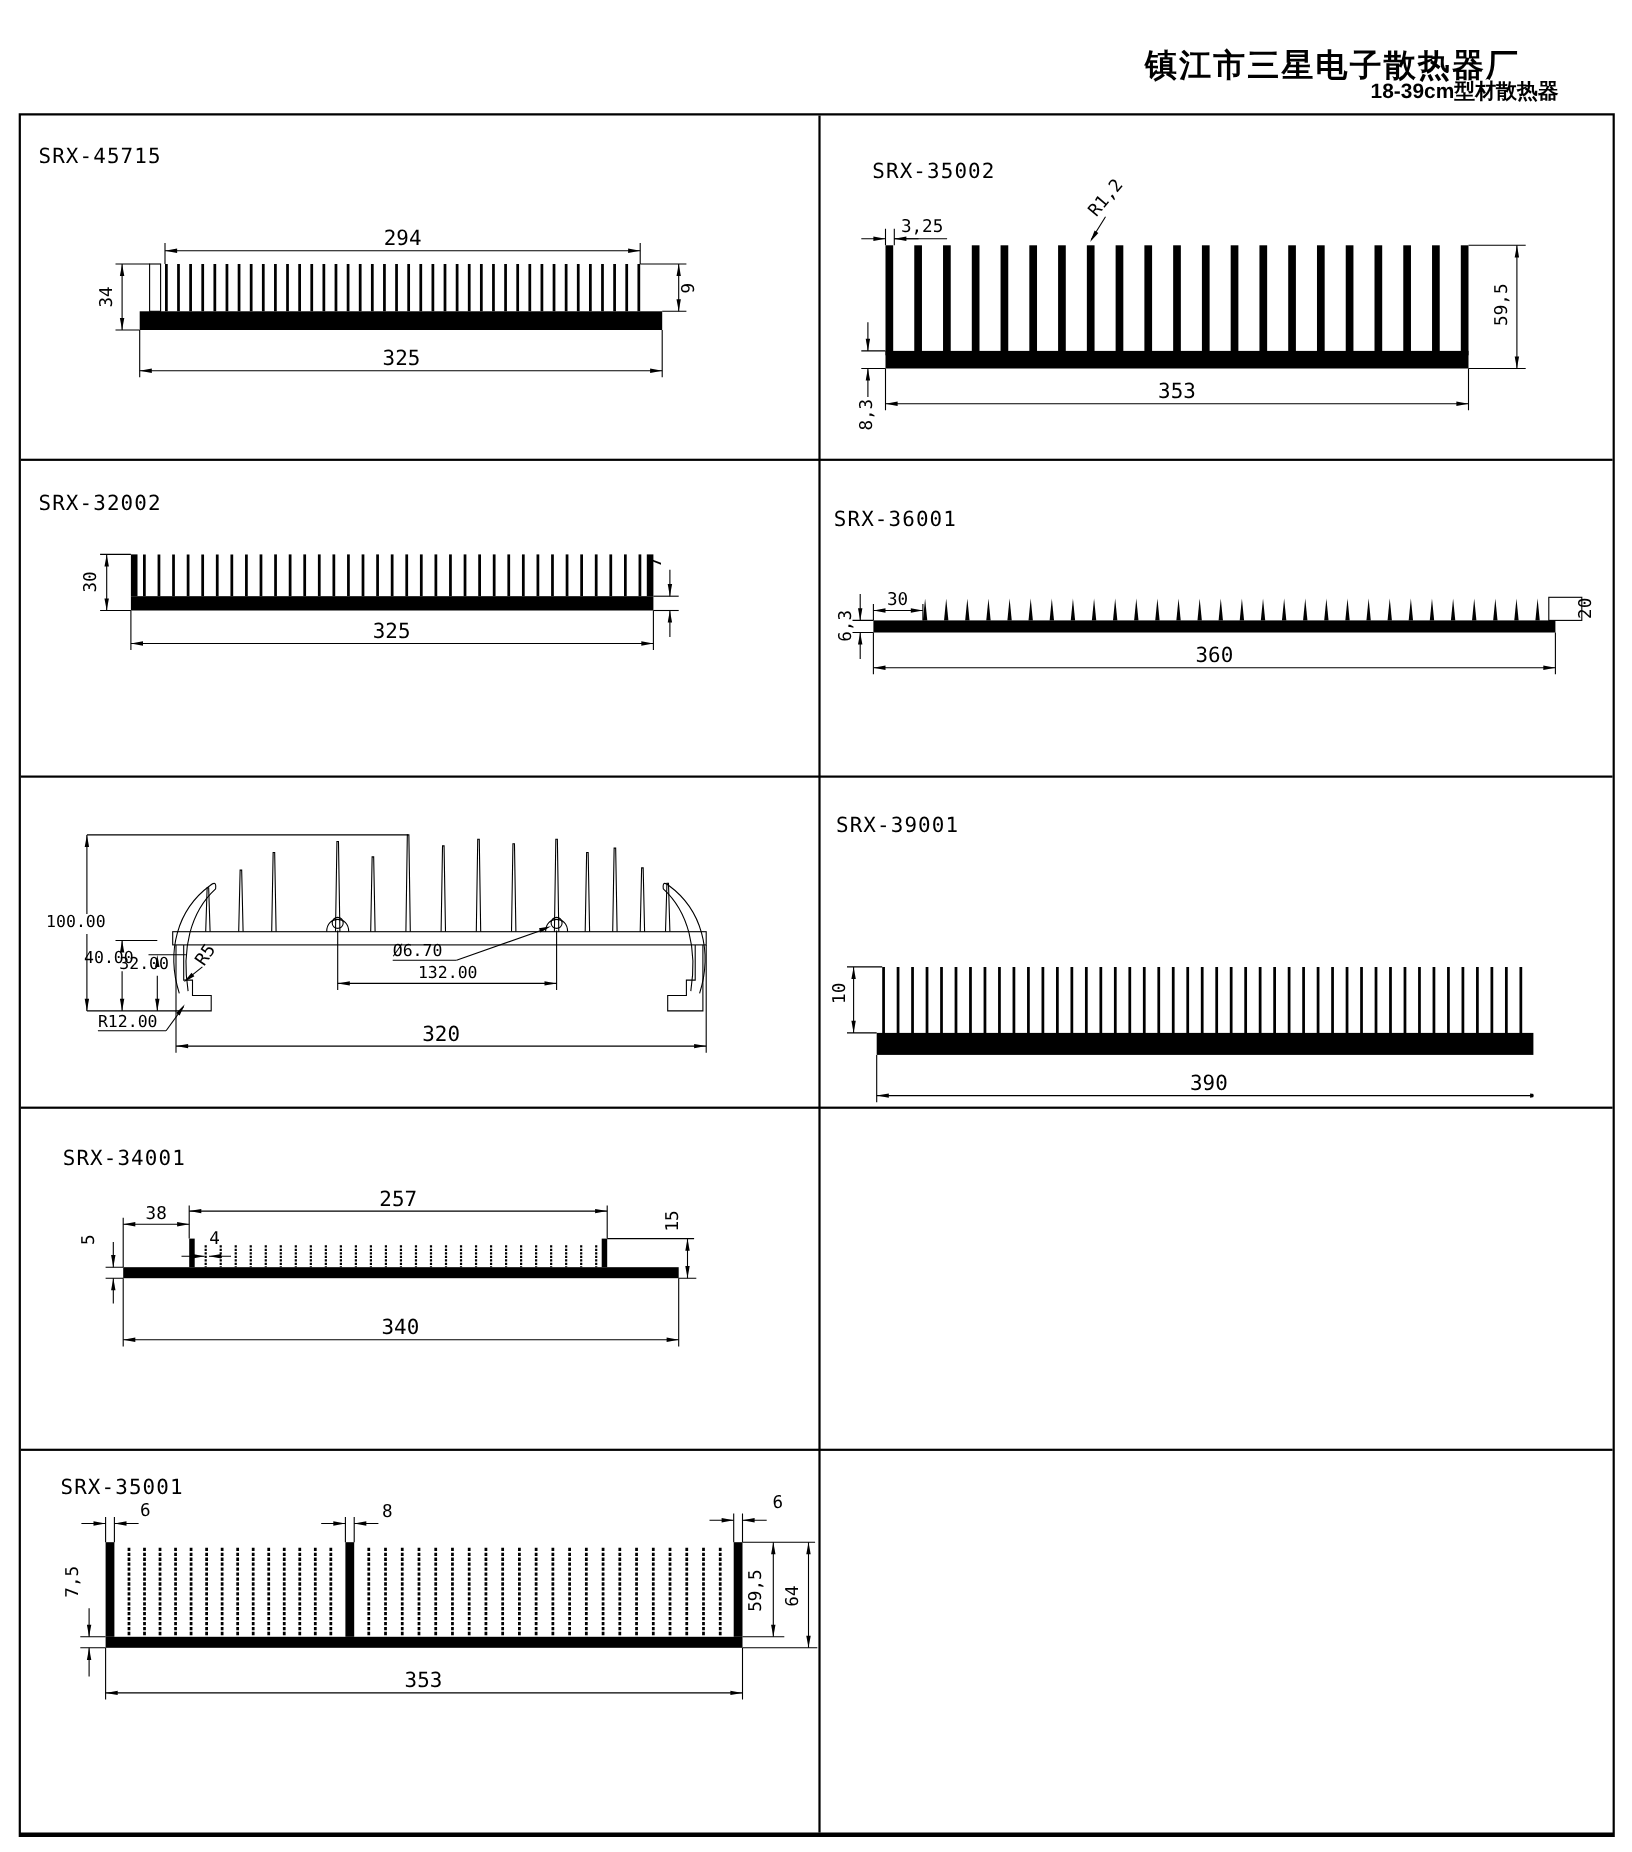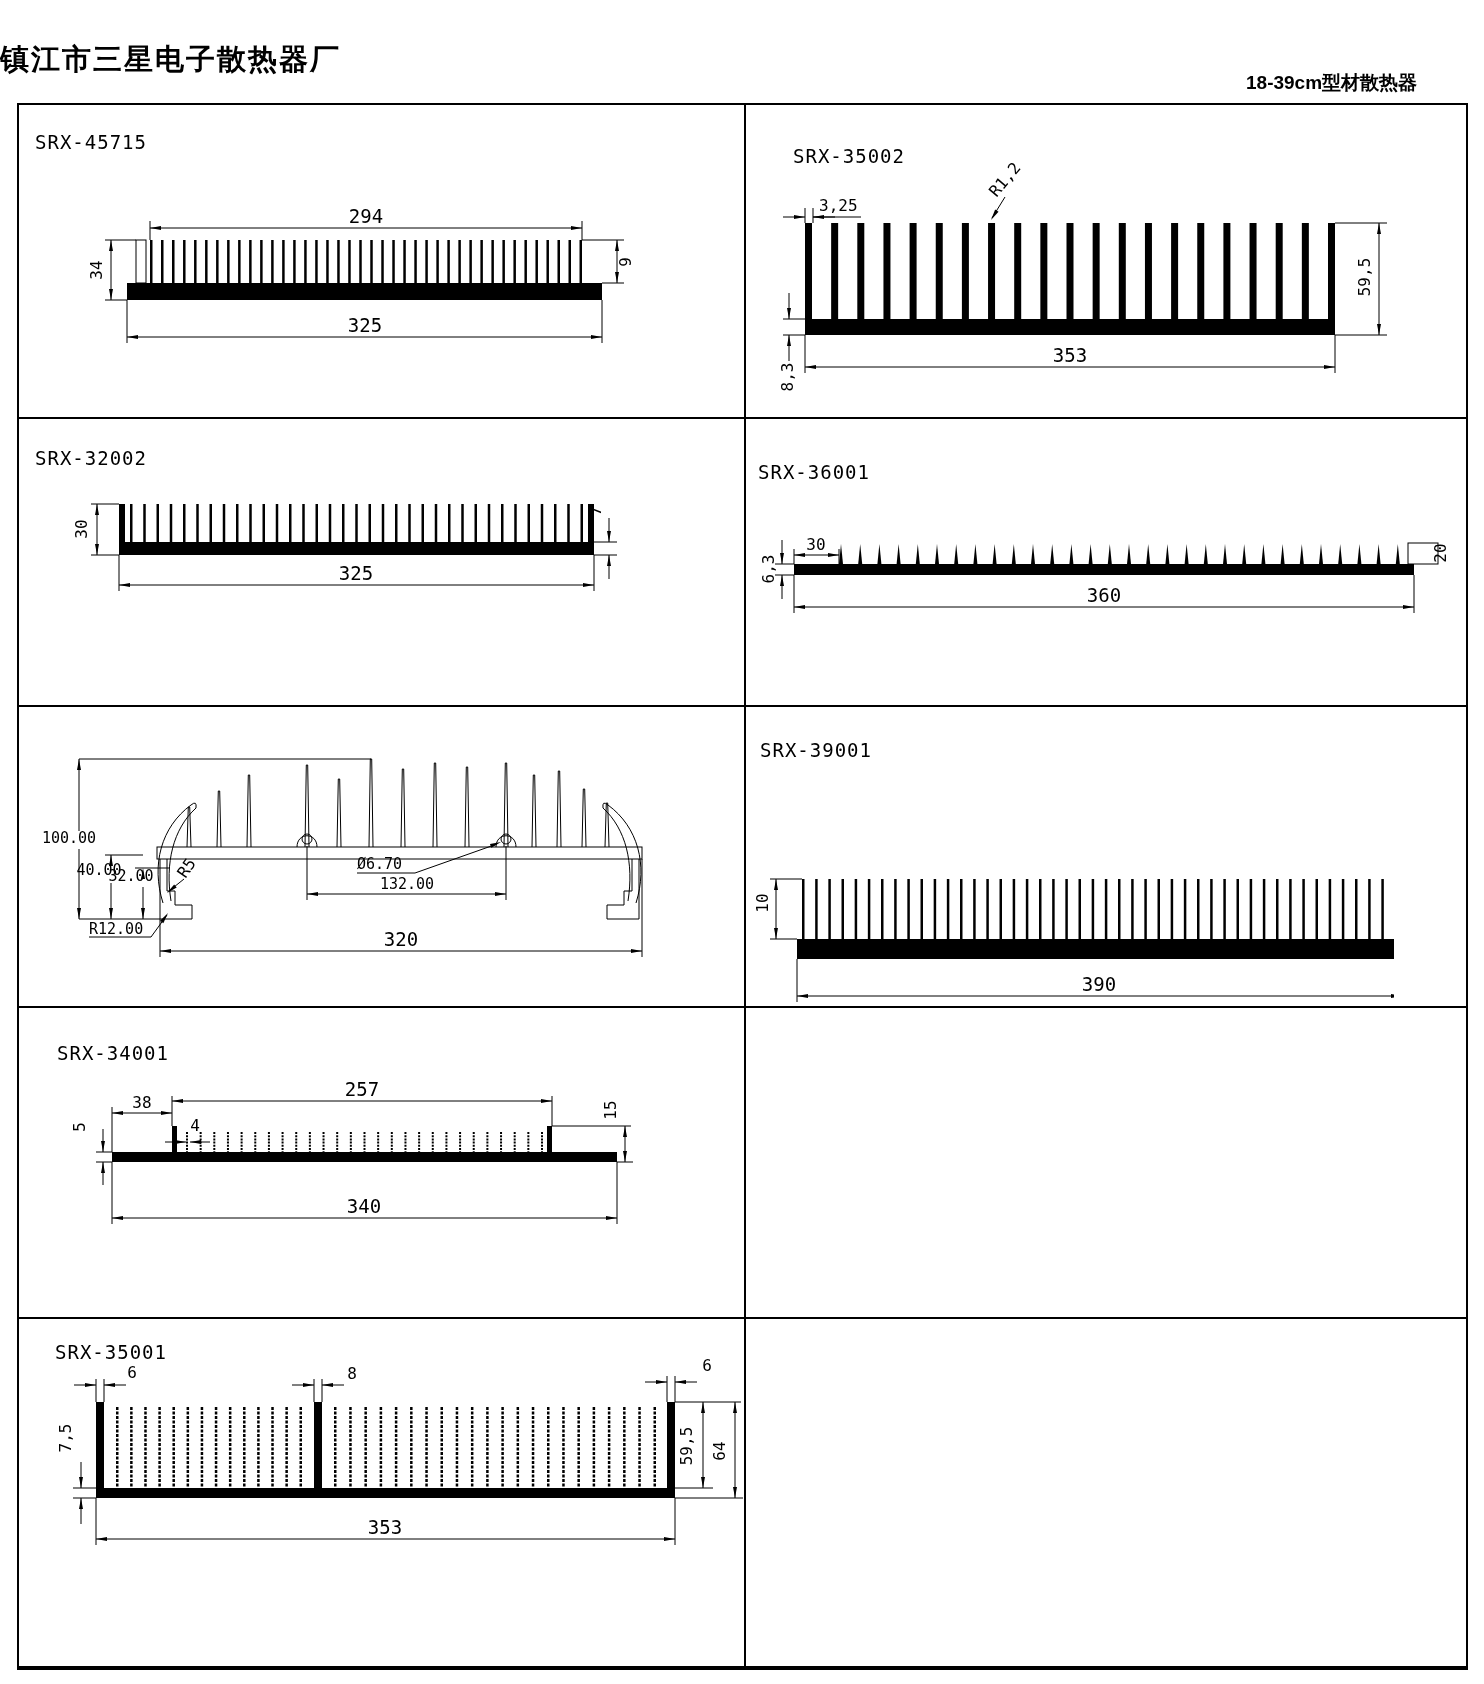--- a/index.html
+++ b/index.html
@@ -1,18 +1,18 @@
 <!DOCTYPE html>
 <html><head>
 <meta charset="utf-8">
 <style>
 *{margin:0;padding:0;box-sizing:border-box}
 html,body{background:#fff}
 body{width:1484px;height:1684px;position:relative;font-family:"Liberation Sans",sans-serif;color:#000}
-.title{position:absolute;left:0;top:40px;width:1382px;text-align:left;font-size:29px;font-weight:bold;letter-spacing:2px}
+.title{position:absolute;left:0;top:40px;width:1382px;text-align:right;font-size:29px;font-weight:bold;letter-spacing:2px}
 .subtitle{position:absolute;left:1246px;top:70px;font-size:19px;font-weight:bold}
 .sheet{position:absolute;left:17px;top:103px;width:1451px;height:1567px;border:2px solid #000;border-bottom-width:4px}
 .vline{position:absolute;left:725px;top:0;width:2px;height:100%;background:#000}
 .hline{position:absolute;left:0;width:100%;height:2px;background:#000}
 .cell{position:absolute;overflow:hidden}
 .model{position:absolute;font-family:"DejaVu Sans Mono",monospace;font-size:19px;font-weight:500;letter-spacing:1px;color:#000}
 svg{position:absolute;left:0;top:0}
 text{font-family:"DejaVu Sans Mono",monospace;fill:#000}
 .dim{font-size:16px}
 .dimL{font-size:19px}

